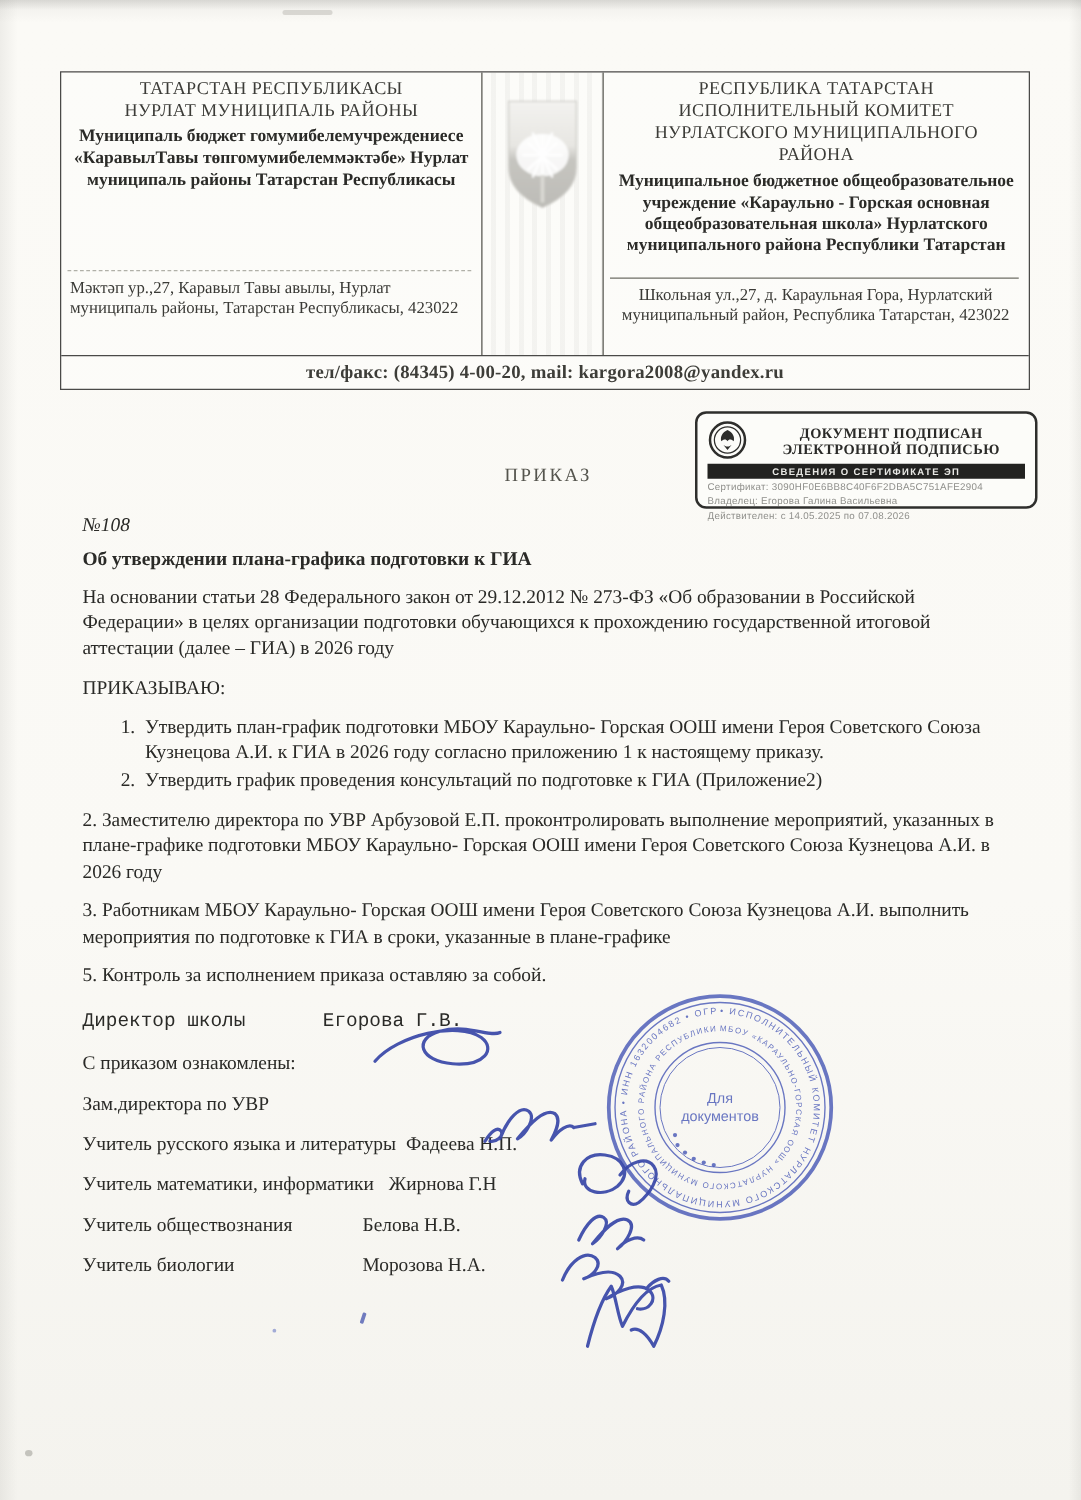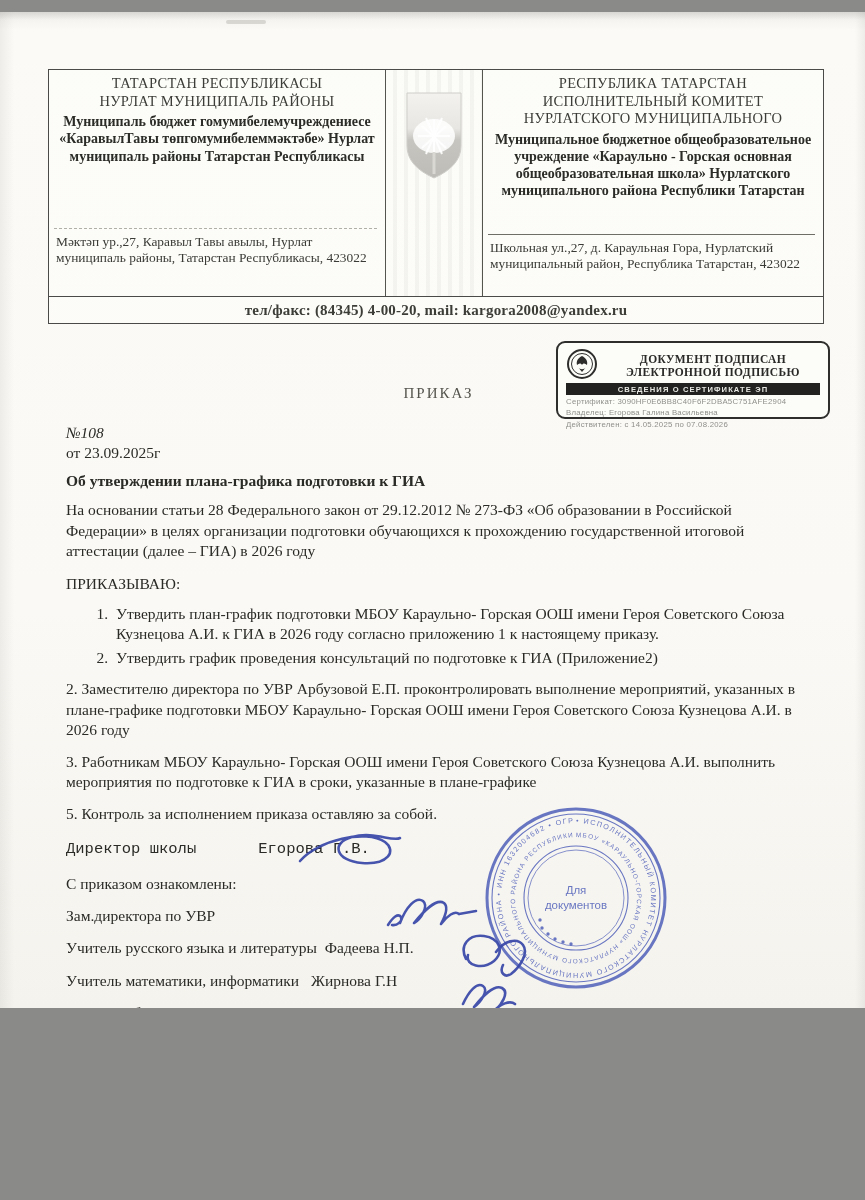--- a/index.html
+++ b/index.html
@@ -1,35 +1,35 @@
 <!DOCTYPE html>
 <html><head>
 <meta charset="utf-8">
 <style>
   html,body{margin:0;padding:0;}
   body{background:#8a8a88;font-family:"Liberation Serif","DejaVu Serif",serif;}
-  .page{position:relative;width:865px;height:996px;margin:12px auto;overflow:hidden;
+  .page{position:relative;width:865px;height:1200px;margin:0 auto;overflow:hidden;
         background:linear-gradient(180deg,#efeeea 0,#fbfaf6 18px,#faf9f5 60%,#f4f3ee 100%);
         color:#262626;}
   .page::before{content:"";position:absolute;inset:0;pointer-events:none;
         background:linear-gradient(90deg,rgba(120,120,115,.10),rgba(0,0,0,0) 14px),
                    linear-gradient(270deg,rgba(120,120,115,.10),rgba(0,0,0,0) 10px),
                    linear-gradient(180deg,rgba(110,110,105,.18),rgba(0,0,0,0) 8px);}
   
   .lh{position:absolute;left:48px;top:57px;width:774px;display:grid;
       grid-template-columns:337px 97px 1fr;grid-template-rows:226px 27px;
       border:1.6px solid #4a4a48;background:rgba(255,255,255,.35);}
   .lh-cell{position:relative;border-right:1px solid #55554f;padding:5px 6px 4px 6px;font-size:14.5px;line-height:1.22;}
   .lh-cell.no-r{border-right:none;}
   .lh-head{text-align:center;color:#3c3c38;letter-spacing:.3px;}
   .lh-head .fade{color:#6b6b64;}
   .lh-org{margin-top:3px;text-align:center;font-weight:bold;font-size:14px;line-height:1.22;color:#2b2b28;}
   .lh-rule{position:absolute;left:5px;right:8px;border-top:1px solid #8a8a82;}
   .lh-addr{position:absolute;left:7px;right:8px;font-size:13.4px;line-height:1.2;color:#3a3a36;}
-  .lh-addr.center{text-align:left;}
+  .lh-addr.center{text-align:center;}
   .lh-contact{grid-column:1/-1;border-top:1.2px solid #4a4a48;display:flex;align-items:center;justify-content:center;
       font-size:15px;font-weight:600;color:#3d3d38;letter-spacing:.2px;}
   .emb-cell{display:flex;justify-content:center;align-items:flex-start;padding-top:20px;
       background:repeating-linear-gradient(90deg,rgba(0,0,0,0) 0 7px,rgba(140,140,135,.08) 7px 11px);}
   
   .eds{position:absolute;left:556px;top:329px;width:274px;height:78px;border:2px solid #2e2e2c;border-radius:9px;
        background:rgba(252,252,250,.78);padding:5px 8px 4px 8px;box-sizing:border-box;}
   .eds-head{display:flex;align-items:flex-end;gap:8px;}
   .eds-titles{flex:1;text-align:center;font-weight:bold;font-size:11.5px;line-height:1.18;color:#2a2a28;letter-spacing:.4px;}
   .eds-bar{margin-top:3px;background:#222220;color:#e8e8e4;font-family:"Liberation Sans",sans-serif;
@@ -101,20 +101,21 @@
           <path d="M30,62 L30,84" stroke="#d9d8d3" stroke-width="3"></path>
         </g>
       </svg>
     </div>
 
     <div class="lh-cell no-r">
       <div class="lh-head">
         <div>РЕСПУБЛИКА  ТАТАРСТАН</div>
         <div>ИСПОЛНИТЕЛЬНЫЙ КОМИТЕТ</div>
         <div>НУРЛАТСКОГО МУНИЦИПАЛЬНОГО</div>
+        <div>РАЙОНА</div>
       </div>
       <div class="lh-org">Муниципальное бюджетное общеобразовательное учреждение «Караульно - Горская основная общеобразовательная школа» Нурлатского муниципального района Республики Татарстан</div>
       <div class="lh-rule" style="top:164px;border-top-color:#6e6e66;"></div>
       <div class="lh-addr center" style="top:170px;">Школьная ул.,27, д. Караульная Гора, Нурлатский муниципальный район, Республика Татарстан, 423022</div>
     </div>
 
     <div class="lh-contact">тел/факс: (84345) 4-00-20,  mail: kargora2008@yandex.ru</div>
   </div>
 
   <div class="eds">
@@ -131,21 +132,20 @@
     </div>
     <div class="eds-bar">СВЕДЕНИЯ О СЕРТИФИКАТЕ ЭП</div>
     <div class="eds-info">Сертификат: 3090HF0E6BB8C40F6F2DBA5C751AFE2904</div>
     <div class="eds-info">Владелец: Егорова Галина Васильевна</div>
     <div class="eds-info">Действителен: с 14.05.2025 по 07.08.2026</div>
   </div>
 
   <div class="body">
     <div class="ord-title">ПРИКАЗ</div>
     <div class="ord-num">№108</div>
-    <div class="ord-date">от 23.09.2025г</div>
     <div class="ord-subject">Об утверждении плана-графика подготовки к ГИА</div>
     <div class="ord-pre">На основании статьи 28 Федерального закон от 29.12.2012 № 273-ФЗ «Об образовании в Российской Федерации» в целях организации подготовки обучающихся к прохождению государственной итоговой аттестации (далее – ГИА) в 2026 году</div>
     <div class="ord-resolve">ПРИКАЗЫВАЮ:</div>
     <ol class="ord-list">
       <li>Утвердить план-график подготовки МБОУ Караульно- Горская ООШ имени Героя Советского Союза Кузнецова А.И. к ГИА в 2026 году согласно приложению 1 к настоящему приказу.</li>
       <li>Утвердить график проведения консультаций по подготовке к ГИА (Приложение2)</li>
     </ol>
     <div class="ord-par">2. Заместителю директора по УВР Арбузовой Е.П. проконтролировать выполнение мероприятий, указанных в плане-графике подготовки МБОУ Караульно- Горская ООШ имени Героя Советского Союза Кузнецова А.И. в 2026 году</div>
     <div class="ord-par">3. Работникам МБОУ Караульно- Горская ООШ имени Героя Советского Союза Кузнецова А.И. выполнить мероприятия по подготовке к ГИА в сроки, указанные в плане-графике</div>
     <div class="ord-par">5. Контроль за исполнением приказа оставляю за собой.</div>

